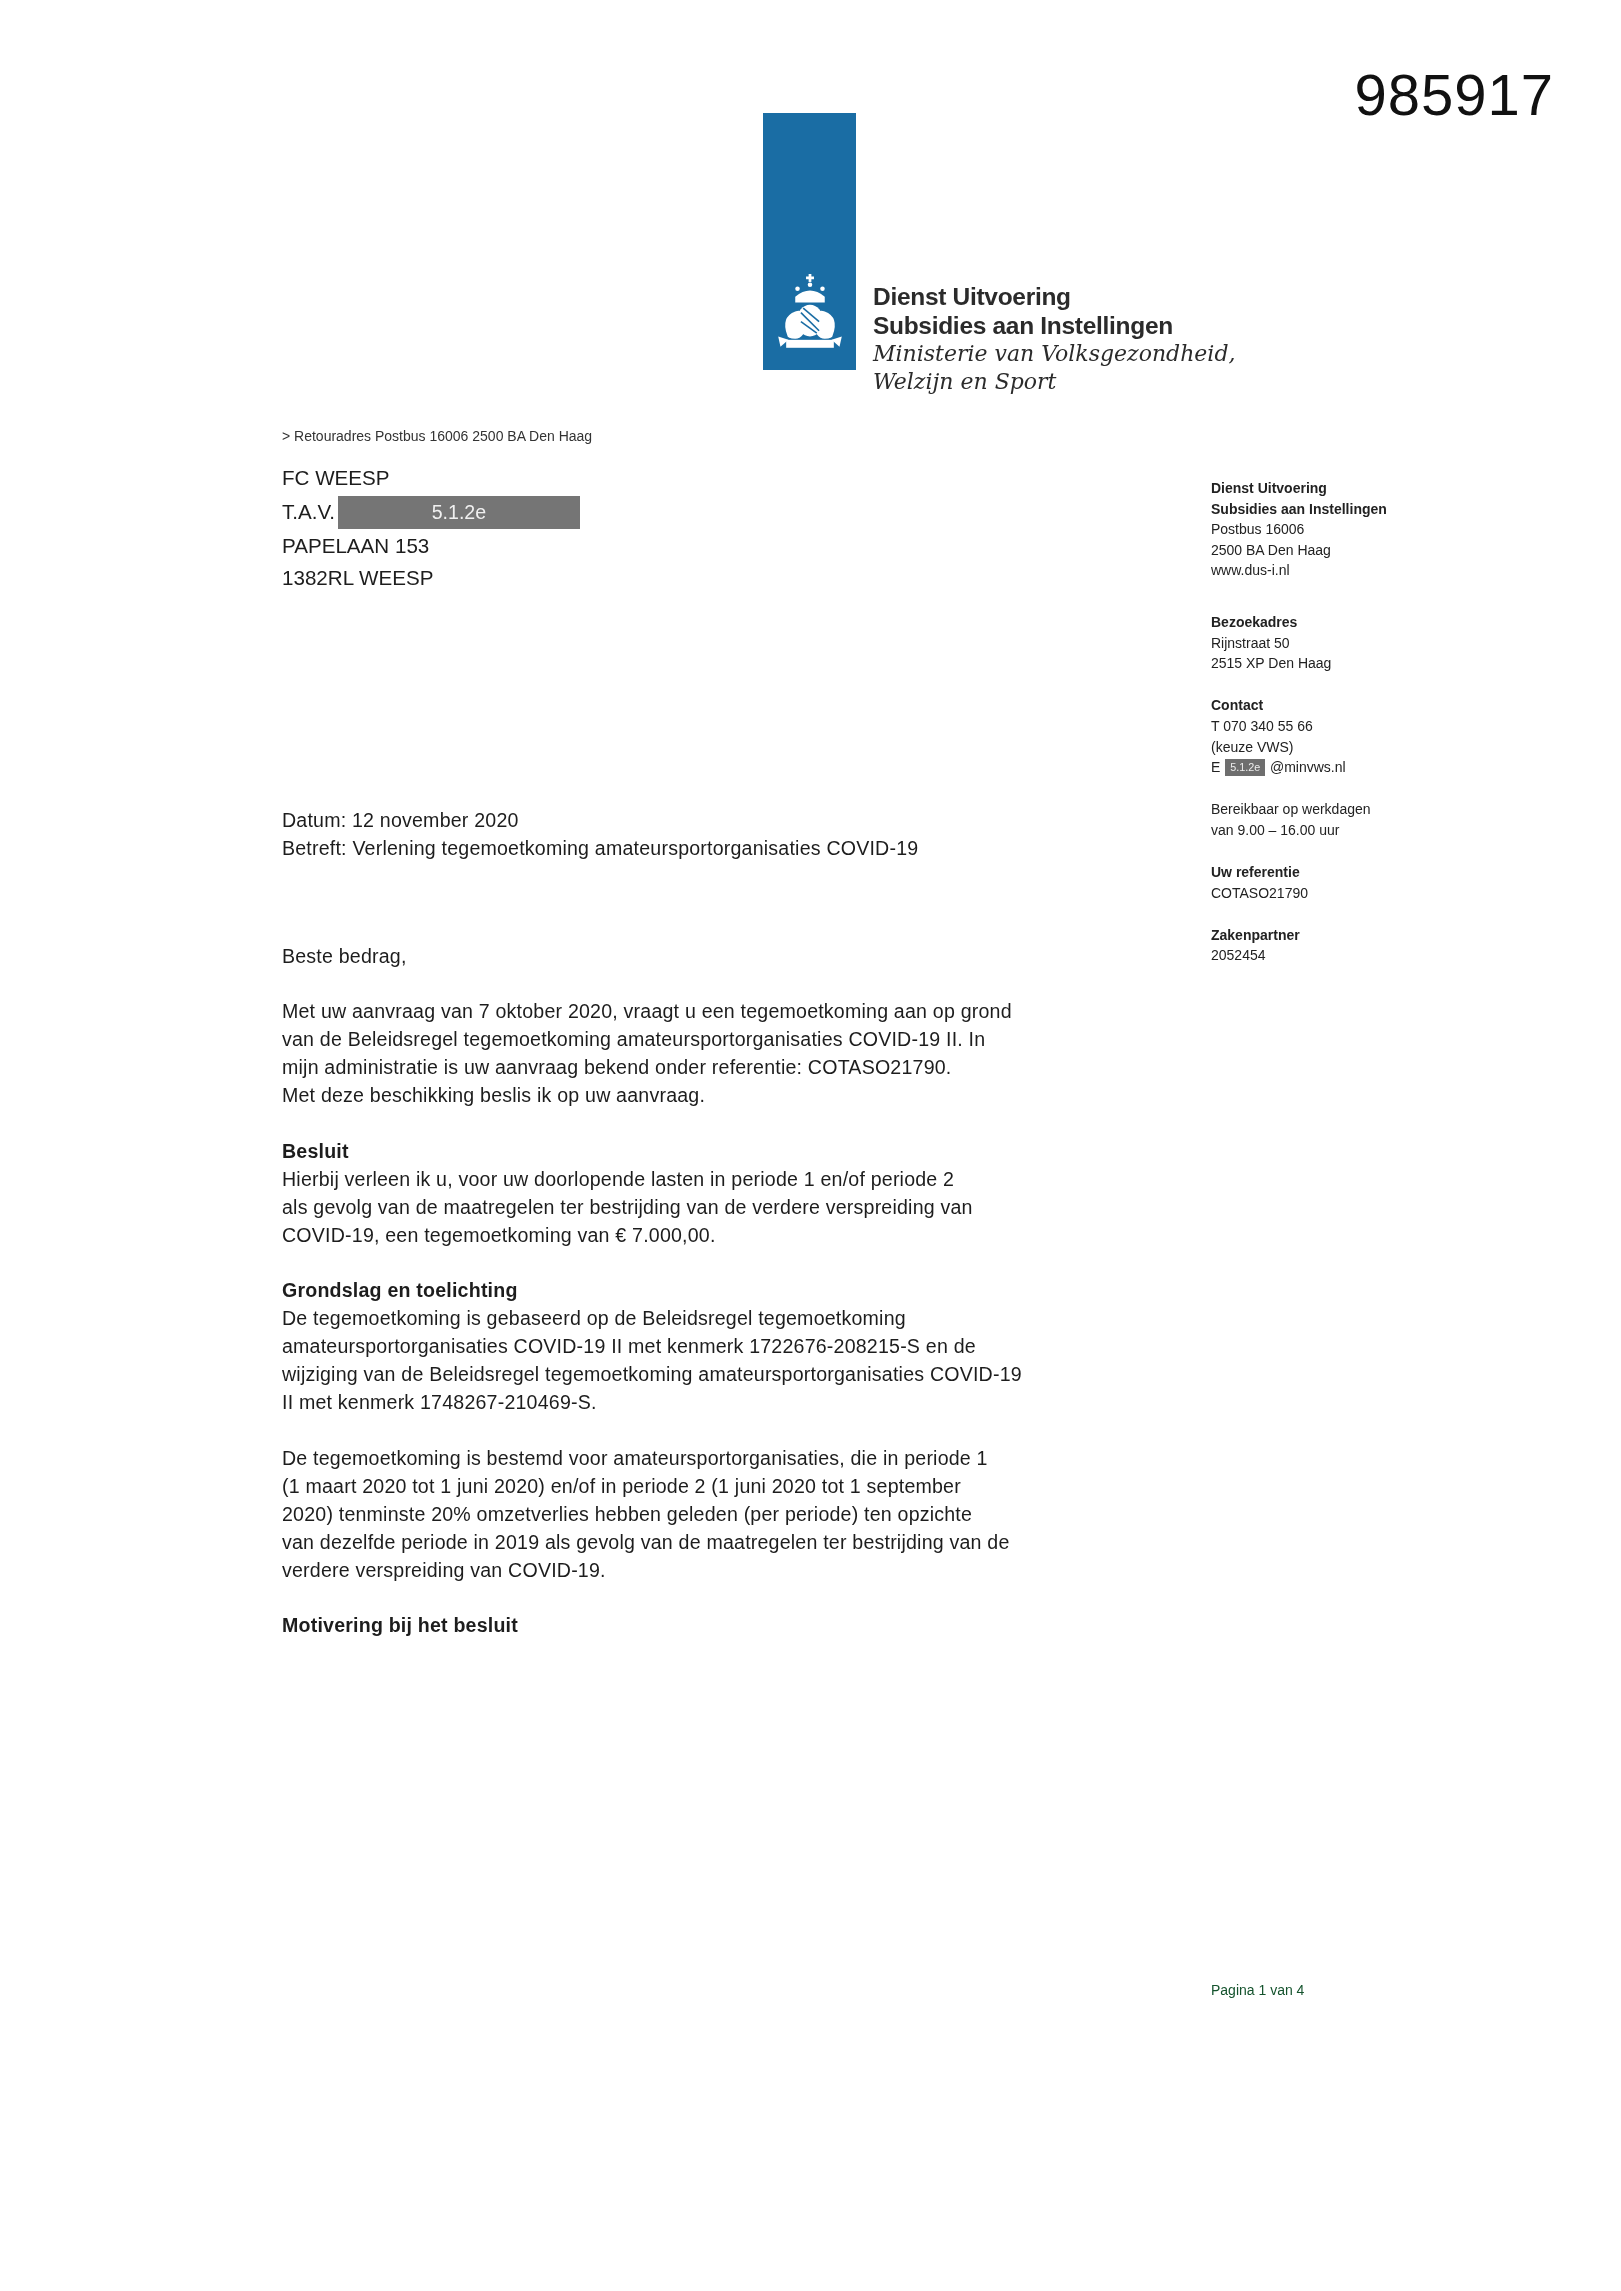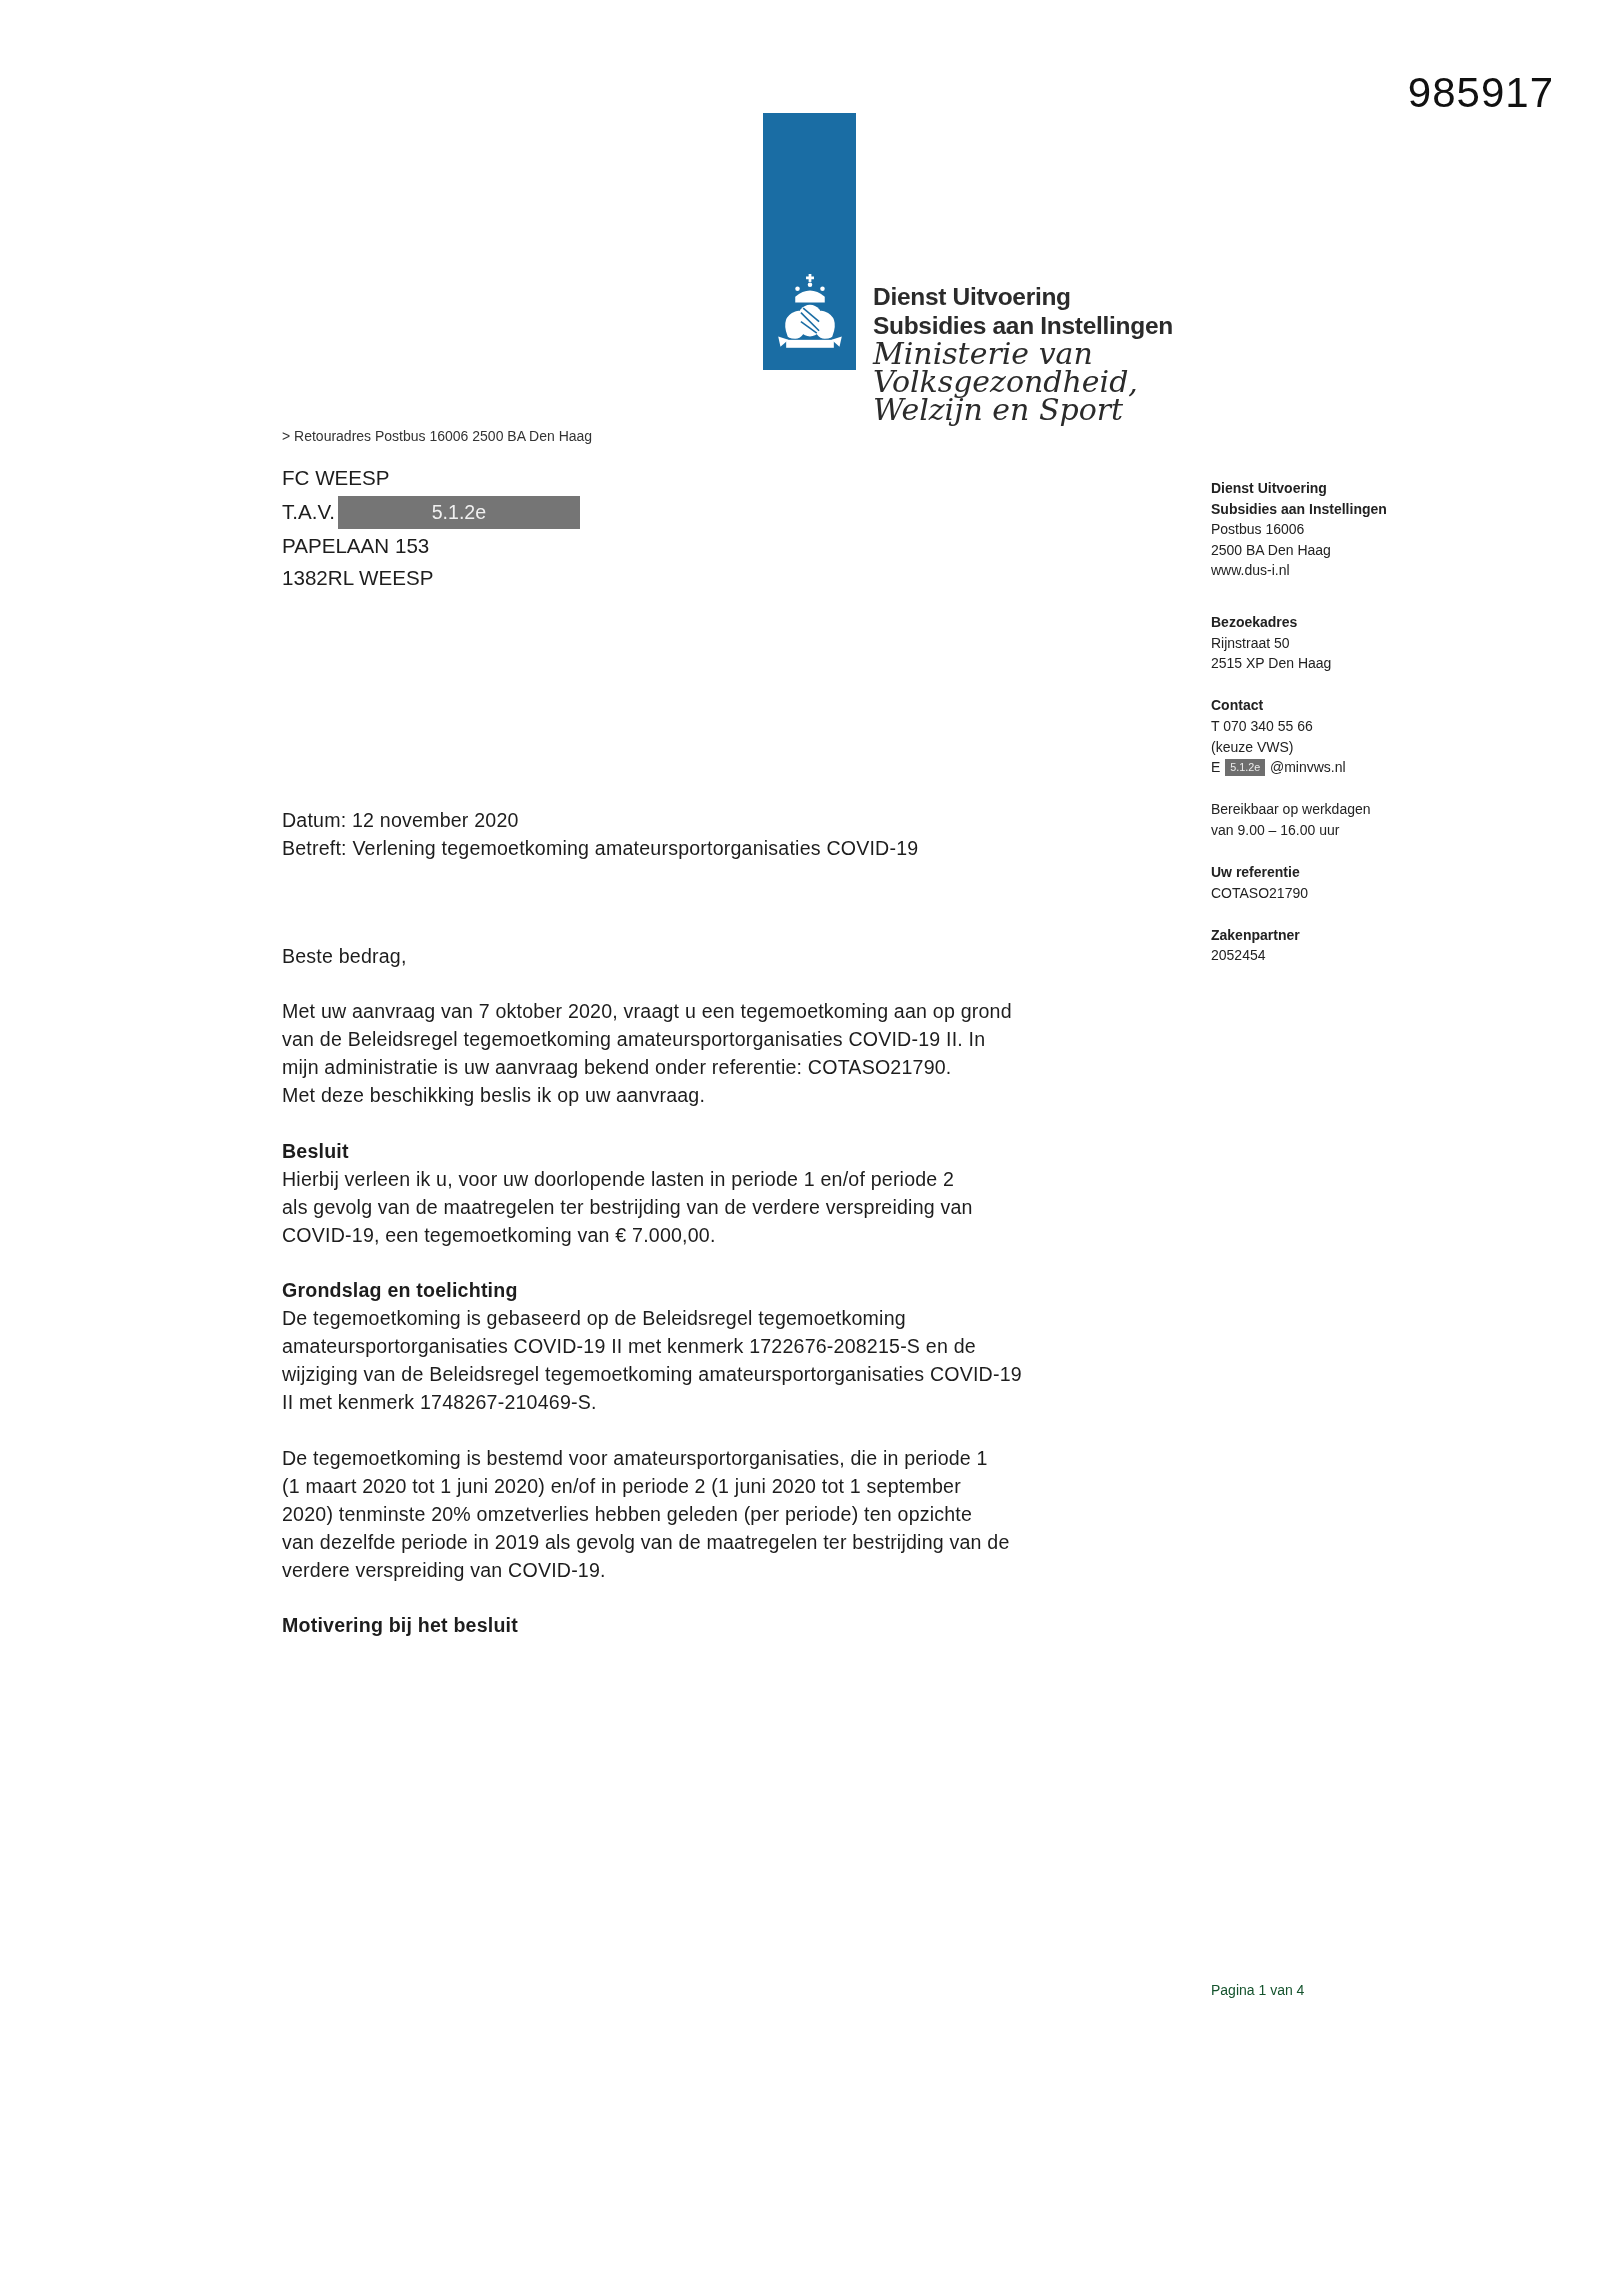--- a/index.html
+++ b/index.html
@@ -7,42 +7,42 @@
     width:1621px; height:2292px;
     background:#ffffff;
     position:relative;
     font-family:"Liberation Sans", sans-serif;
     color:#1f1f1f;
     overflow:hidden;
   }
 
   
   .doc-number {
-    position:absolute; top:69px; right:67px;
-    font-size:42px; color:#111; letter-spacing:1px;margin-left:28px;
+    position:absolute; top:61px; right:67px;
+    font-size:58px; color:#111; letter-spacing:1px;margin-left:28px;
   }
 
   
   .logo { position:absolute; left:763px; top:113px; width:549px; height:294px; }
   .logo-bar {
     position:absolute; left:0; top:0;
     width:93px; height:257px;
     background:#1a6da4;
   }
   .logo-crest {
     position:absolute; left:50%; bottom:11.8px; transform:translateX(-50%);
     width:69px; height:84px;
   }
   .logo-text { position:absolute; left:110px; top:169px; width:431px; }
   .brand-line {
     font-size:24.5px; font-weight:bold; line-height:29px;
     color:#2b2b2b; letter-spacing:-0.3px;
   }
   .ministry-line {
-    font-size:30px; font-style:italic; line-height:28px;
+    font-size:22px; font-style:italic; line-height:28px;
     font-family:"DejaVu Serif", serif; color:#2b2b2b;
   }
 
   
   .return-address {
     position:absolute; left:282px; top:428px;
     font-size:14px; color:#333;
   }
   .recipient {
     position:absolute; left:282px; top:462px;

